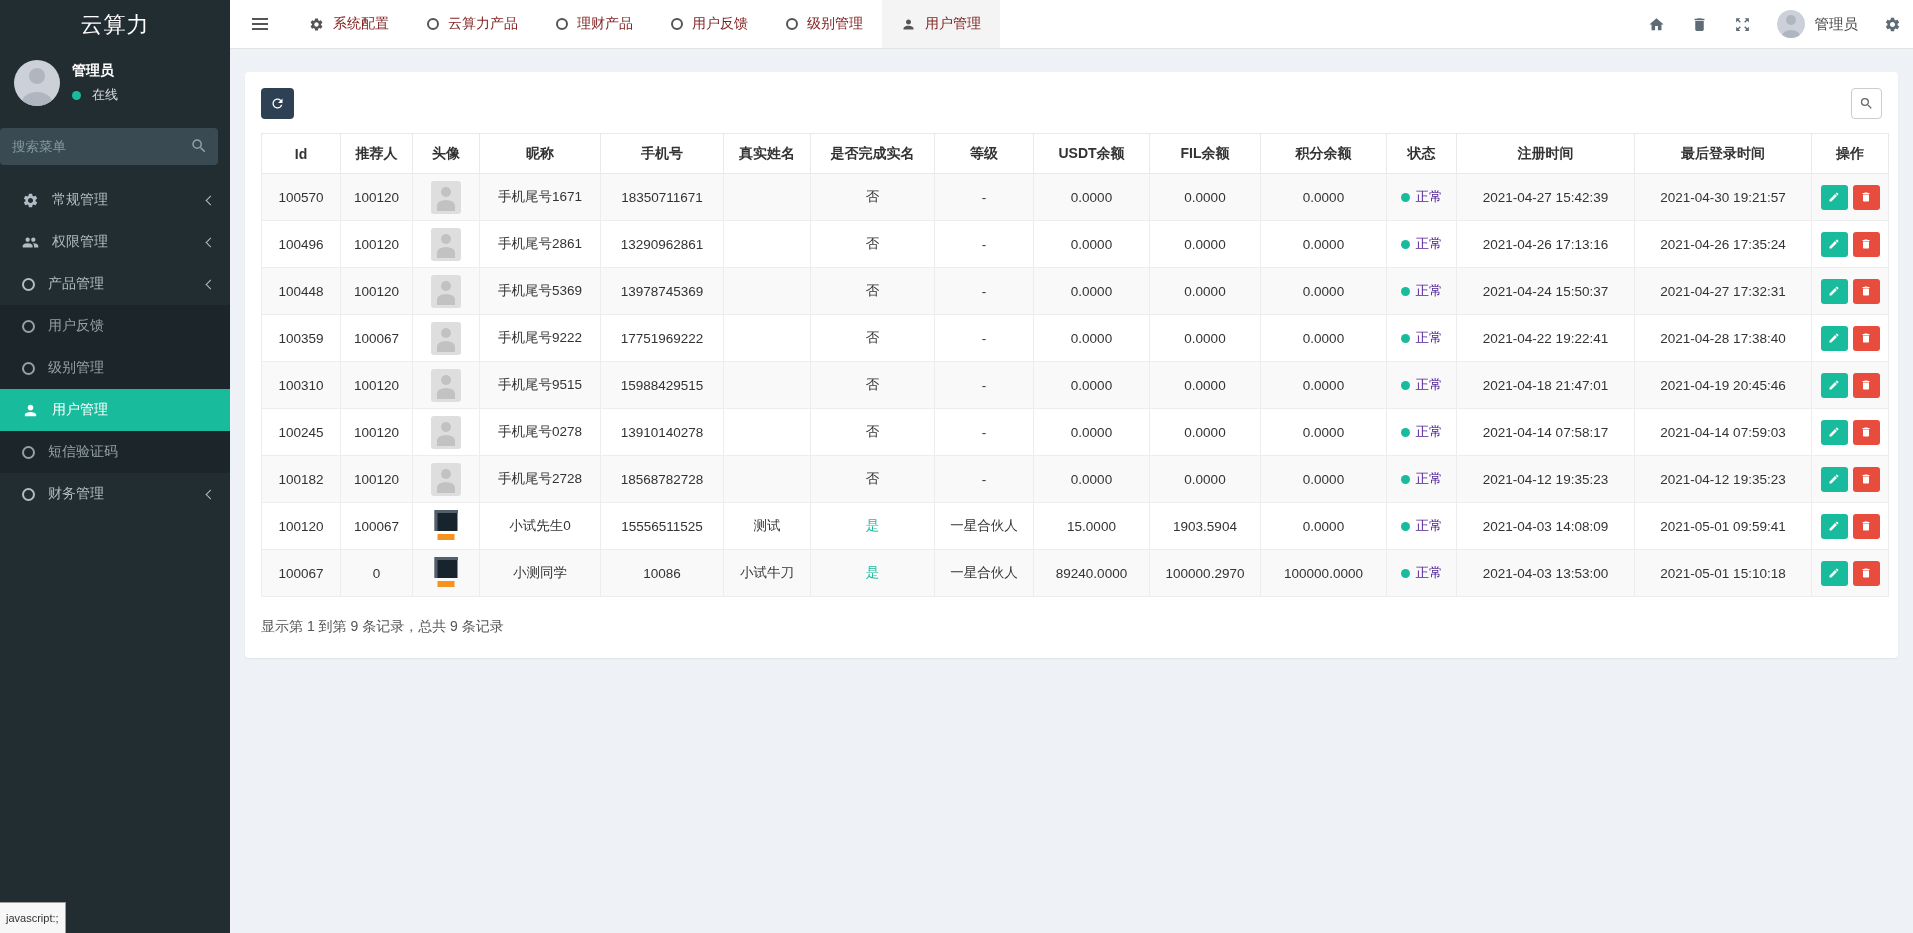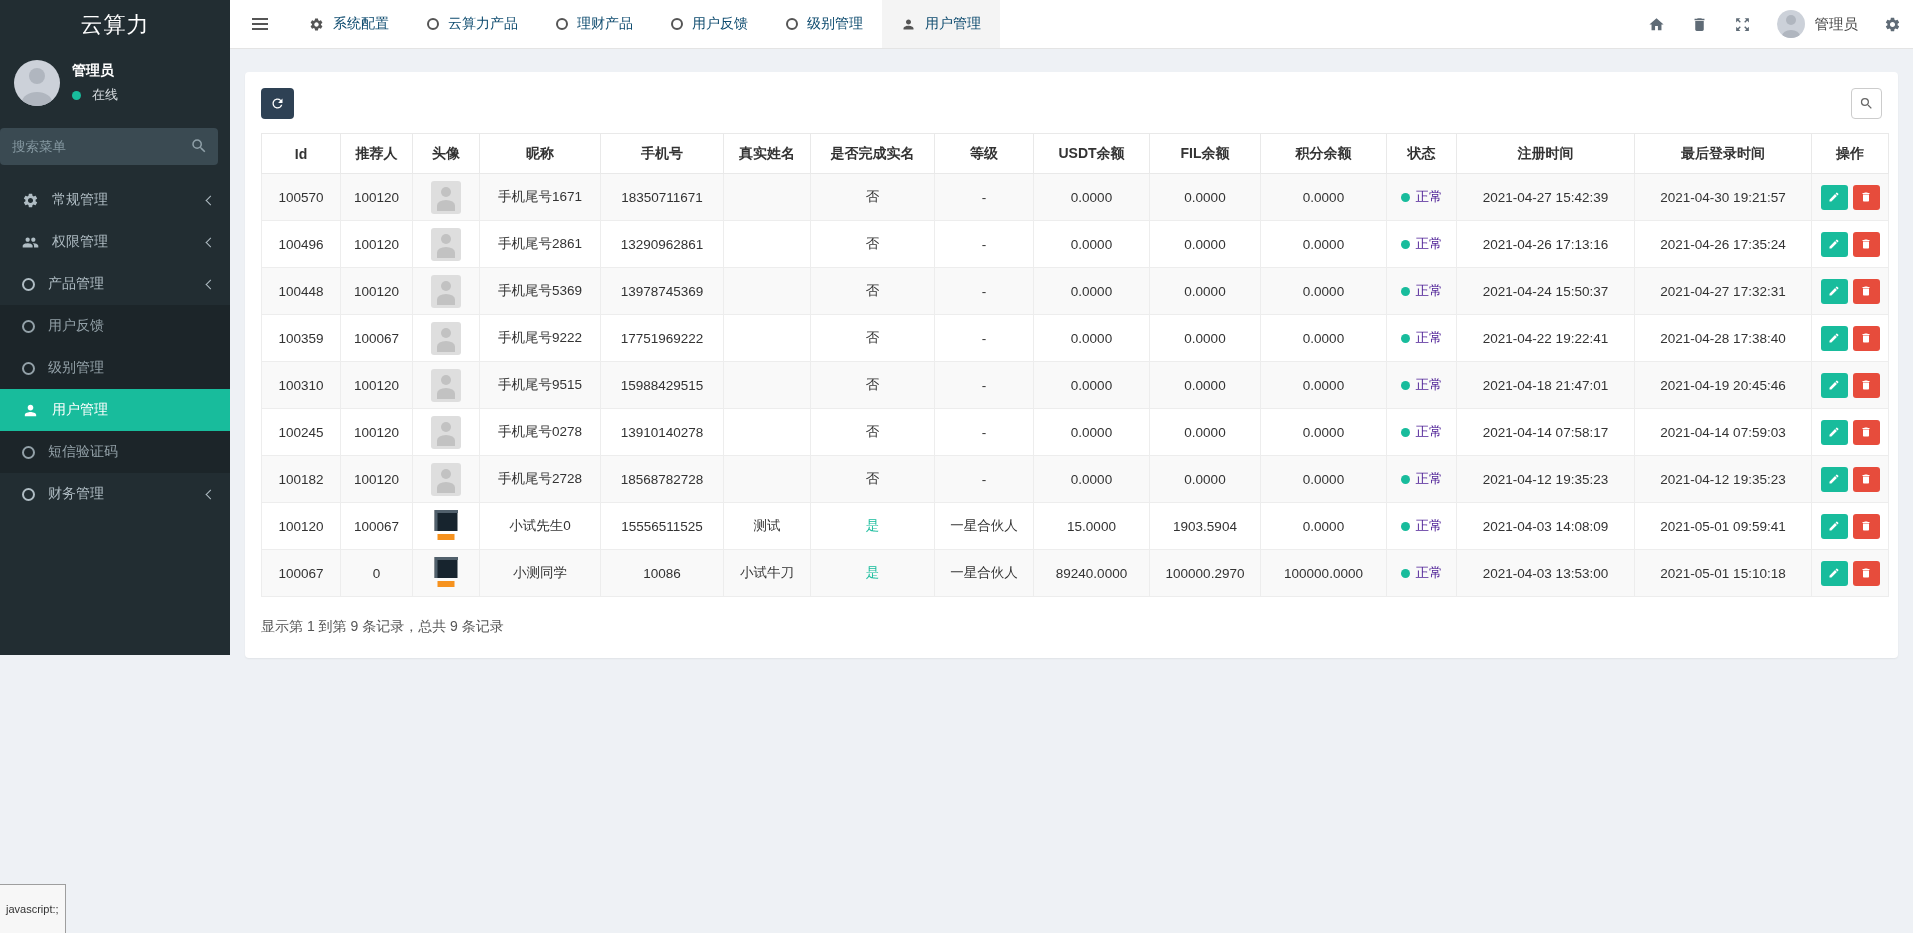--- a/index.html
+++ b/index.html
@@ -1,19 +1,19 @@
 <!DOCTYPE html>
 <html><head>
 <meta charset="utf-8">
 <style>
   * { margin:0; padding:0; box-sizing:border-box; }
   html,body { width:1913px; height:933px; overflow:hidden; font-family:"Liberation Sans","DejaVu Sans",sans-serif; background:#eef1f5; }
 
   
-  .sidebar { position:absolute; left:0; top:0; width:230px; height:655px; background:#222d32; z-index:5; }
+  .sidebar { position:absolute; left:0; top:0; width:230px; height:933px; background:#222d32; z-index:5; }
   .brand { height:50px; line-height:50px; text-align:center; color:#fff; font-size:22px; letter-spacing:1px; }
   .user-panel { display:flex; align-items:center; gap:12px; padding:10px 14px 14px 14px; }
   .avatar-circle { width:46px; height:46px; border-radius:50%; background:#ccd1d9; position:relative; overflow:hidden; flex:none; }
   .avatar-circle::before { content:""; position:absolute; left:50%; top:8px; transform:translateX(-50%); width:16px; height:16px; border-radius:50%; background:#b0b6bf; }
   .avatar-circle::after { content:""; position:absolute; left:50%; bottom:-6px; transform:translateX(-50%); width:30px; height:20px; border-radius:50% 50% 0 0; background:#b0b6bf; }
   .user-name { color:#fff; font-size:14px; font-weight:bold; margin-bottom:6px; }
   .user-status { color:#d8dde1; font-size:13px; display:flex; align-items:center; gap:11px; }
   .dot-green { width:9px; height:9px; border-radius:50%; background:#18bc9c; display:inline-block; }
   .sidebar-search { margin:8px 12px 14px 0; position:relative; }
   .sidebar-search input { width:100%; height:37px; background:#3a4a52; border:0; border-radius:4px; padding:0 34px 0 12px; color:#cfd6da; font-size:13.5px; outline:none; font-family:inherit; }
@@ -30,21 +30,21 @@
   .mi-svg { width:17px; height:17px; fill:currentColor; flex:none; }
   .chev { width:7px; height:7px; border-right:1.5px solid currentColor; border-bottom:1.5px solid currentColor; display:inline-block; flex:none; }
   .chev-left { transform:rotate(135deg); }
   .chev-down { transform:rotate(45deg); }
 
   
   .navbar { position:absolute; left:230px; top:0; right:0; height:49px; background:#fff; border-bottom:1px solid #e4e4e4; display:flex; align-items:stretch; }
   .nav-left { display:flex; align-items:stretch; }
   .hamburger-wrap { display:flex; align-items:center; padding:0 22px; cursor:pointer; }
   .hamburger { width:16px; height:2px; background:#555; box-shadow:0 5px 0 #555, 0 -5px 0 #555; }
-  .nav-tab { display:flex; align-items:center; gap:9px; padding:0 19px; font-size:14px; color:#0c4a6e; cursor:pointer; }
+  .nav-tab { display:flex; align-items:center; gap:9px; padding:0 19px; font-size:14px; color:#7f1d1d; cursor:pointer; }
   .nav-tab .icon-circle { width:12px; height:12px; border-width:2px; color:#555; }
   .nav-tab .mi-svg { width:15px; height:15px; fill:#555; }
   .nav-tab.active { background:#f4f4f4; }
   .nav-right { margin-left:auto; display:flex; align-items:center; gap:26px; padding-right:12px; }
   .nav-icon { width:17px; height:17px; fill:#5f6b76; cursor:pointer; }
   .nav-user { display:flex; align-items:center; gap:10px; cursor:pointer; }
   .nav-user .avatar-circle { width:28px; height:28px; }
   .nav-user .avatar-circle::before { width:10px; height:10px; top:5px; }
   .nav-user .avatar-circle::after { width:18px; height:12px; bottom:-4px; }
   .nav-user-name { font-size:14.5px; color:#444; }
@@ -71,21 +71,21 @@
   .avatar-box[data-avatar="placeholder"]::after { content:""; position:absolute; left:50%; bottom:3px; transform:translateX(-50%); width:18px; height:11px; border-radius:50% 50% 0 0; background:#c2c2c2; }
   .avatar-box[data-avatar="logo"]::before { content:""; position:absolute; left:50%; top:0; transform:translateX(-50%); width:23px; height:21px; background:#17242e; box-shadow:inset 3px 3px 0 0 #51606c; }
   .avatar-box[data-avatar="logo"]::after { content:""; position:absolute; left:50%; bottom:3px; transform:translateX(-50%); width:17px; height:6px; background:#f6921e; }
   .btn-edit, .btn-delete { width:27px; height:25px; border:0; border-radius:3px; cursor:pointer; display:inline-flex; align-items:center; justify-content:center; vertical-align:middle; }
   .btn-edit { background:#18bc9c; margin-right:5px; }
   .btn-delete { background:#e74c3c; }
   .btn-edit svg, .btn-delete svg { width:12px; height:12px; fill:#fff; }
   .table-summary { margin-top:21px; font-size:14px; color:#555; }
 
   
-  .statusbar { position:absolute; left:0; bottom:0; background:#f7f7f7; border:1px solid #9e9e9e; border-left:0; border-bottom:0; font-size:11px; color:#333; padding:18px 6px; z-index:20; }
+  .statusbar { position:absolute; left:0; bottom:0; background:#f7f7f7; border:1px solid #9e9e9e; border-left:0; border-bottom:0; font-size:11px; color:#333; padding:9px 6px; z-index:20; }
 </style>
 </head>
 <body>
 
 <aside class="sidebar">
   <div class="brand">云算力</div>
 
   <div class="user-panel">
     <span class="avatar-circle"></span>
     <span>

